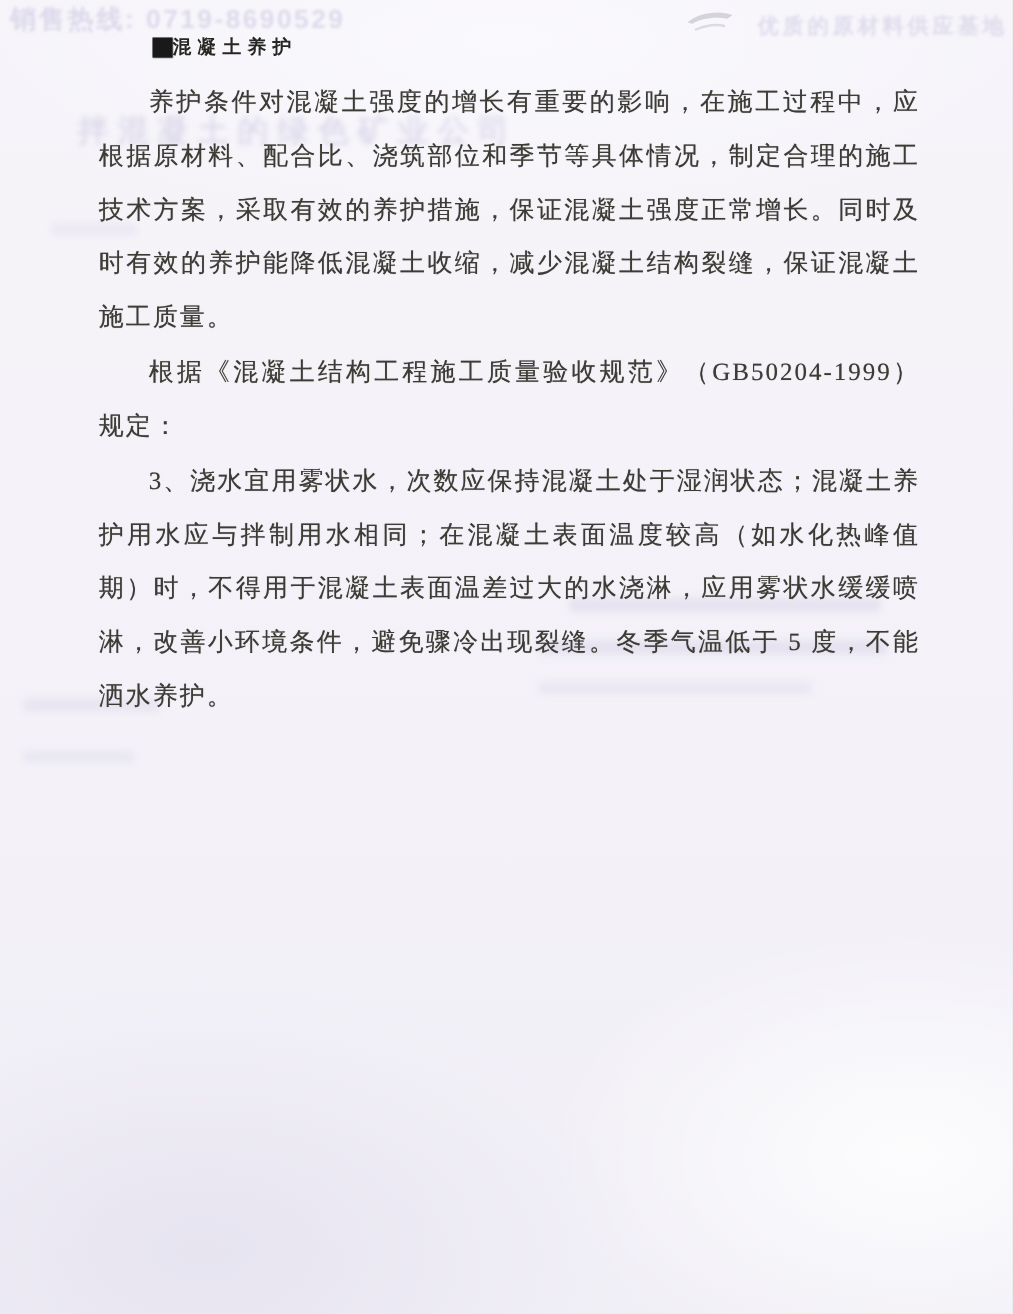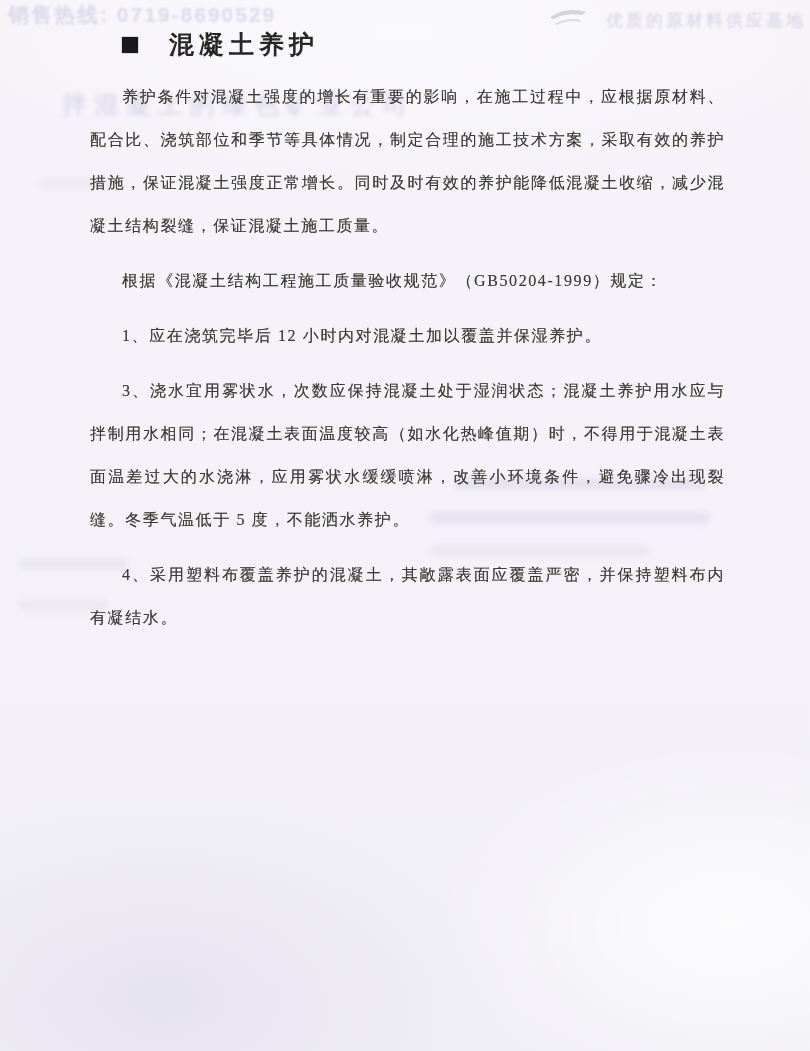--- a/index.html
+++ b/index.html
@@ -40,27 +40,26 @@
   .title-row{
     display:flex;align-items:center;
     margin:4px 0 14px 44px;
   }
   .title-bullet{
     width:16px;height:16px;background:#191919;
     display:inline-block;flex:0 0 auto;
     box-shadow:0 0 1px 0 #555;
   }
   .title-text{
-    margin-left:31px;
-    font-size:25px;font-weight:bold;letter-spacing:5px;
+    font-size:15px;font-weight:bold;letter-spacing:5px;
     color:#262622;
   }
   .body-text p{
-    margin:12px;
-    font-size:16px;line-height:43px;
+    margin:1px;
+    font-size:20px;line-height:43px;
     text-align:justify;text-justify:inter-ideograph;
     text-indent:2em;letter-spacing:1.6px;
     color:#3c3b35;
     text-shadow:0 0 .6px rgba(60,59,53,.55);
   }
 </style>
 </head>
 <body>
 
 <div class="page">
@@ -88,20 +87,18 @@
   <div class="content">
 
     <div class="title-row">
       <span class="title-bullet"></span>
       <span class="title-text">混凝土养护</span>
     </div>
 
     <div class="body-text">
       <p>养护条件对混凝土强度的增长有重要的影响，在施工过程中，应根据原材料、配合比、浇筑部位和季节等具体情况，制定合理的施工技术方案，采取有效的养护措施，保证混凝土强度正常增长。同时及时有效的养护能降低混凝土收缩，减少混凝土结构裂缝，保证混凝土施工质量。</p>
       <p>根据《混凝土结构工程施工质量验收规范》（GB50204-1999）规定：</p>
-      <p>1、应在浇筑完毕后 12 小时内对混凝土加以覆盖并保湿养护。</p>
       <p>3、浇水宜用雾状水，次数应保持混凝土处于湿润状态；混凝土养护用水应与拌制用水相同；在混凝土表面温度较高（如水化热峰值期）时，不得用于混凝土表面温差过大的水浇淋，应用雾状水缓缓喷淋，改善小环境条件，避免骤冷出现裂缝。冬季气温低于 5 度，不能洒水养护。</p>
-      <p>4、采用塑料布覆盖养护的混凝土，其敞露表面应覆盖严密，并保持塑料布内有凝结水。</p>
     </div>
 
   </div>
 
 </div>
 
 </body></html>

